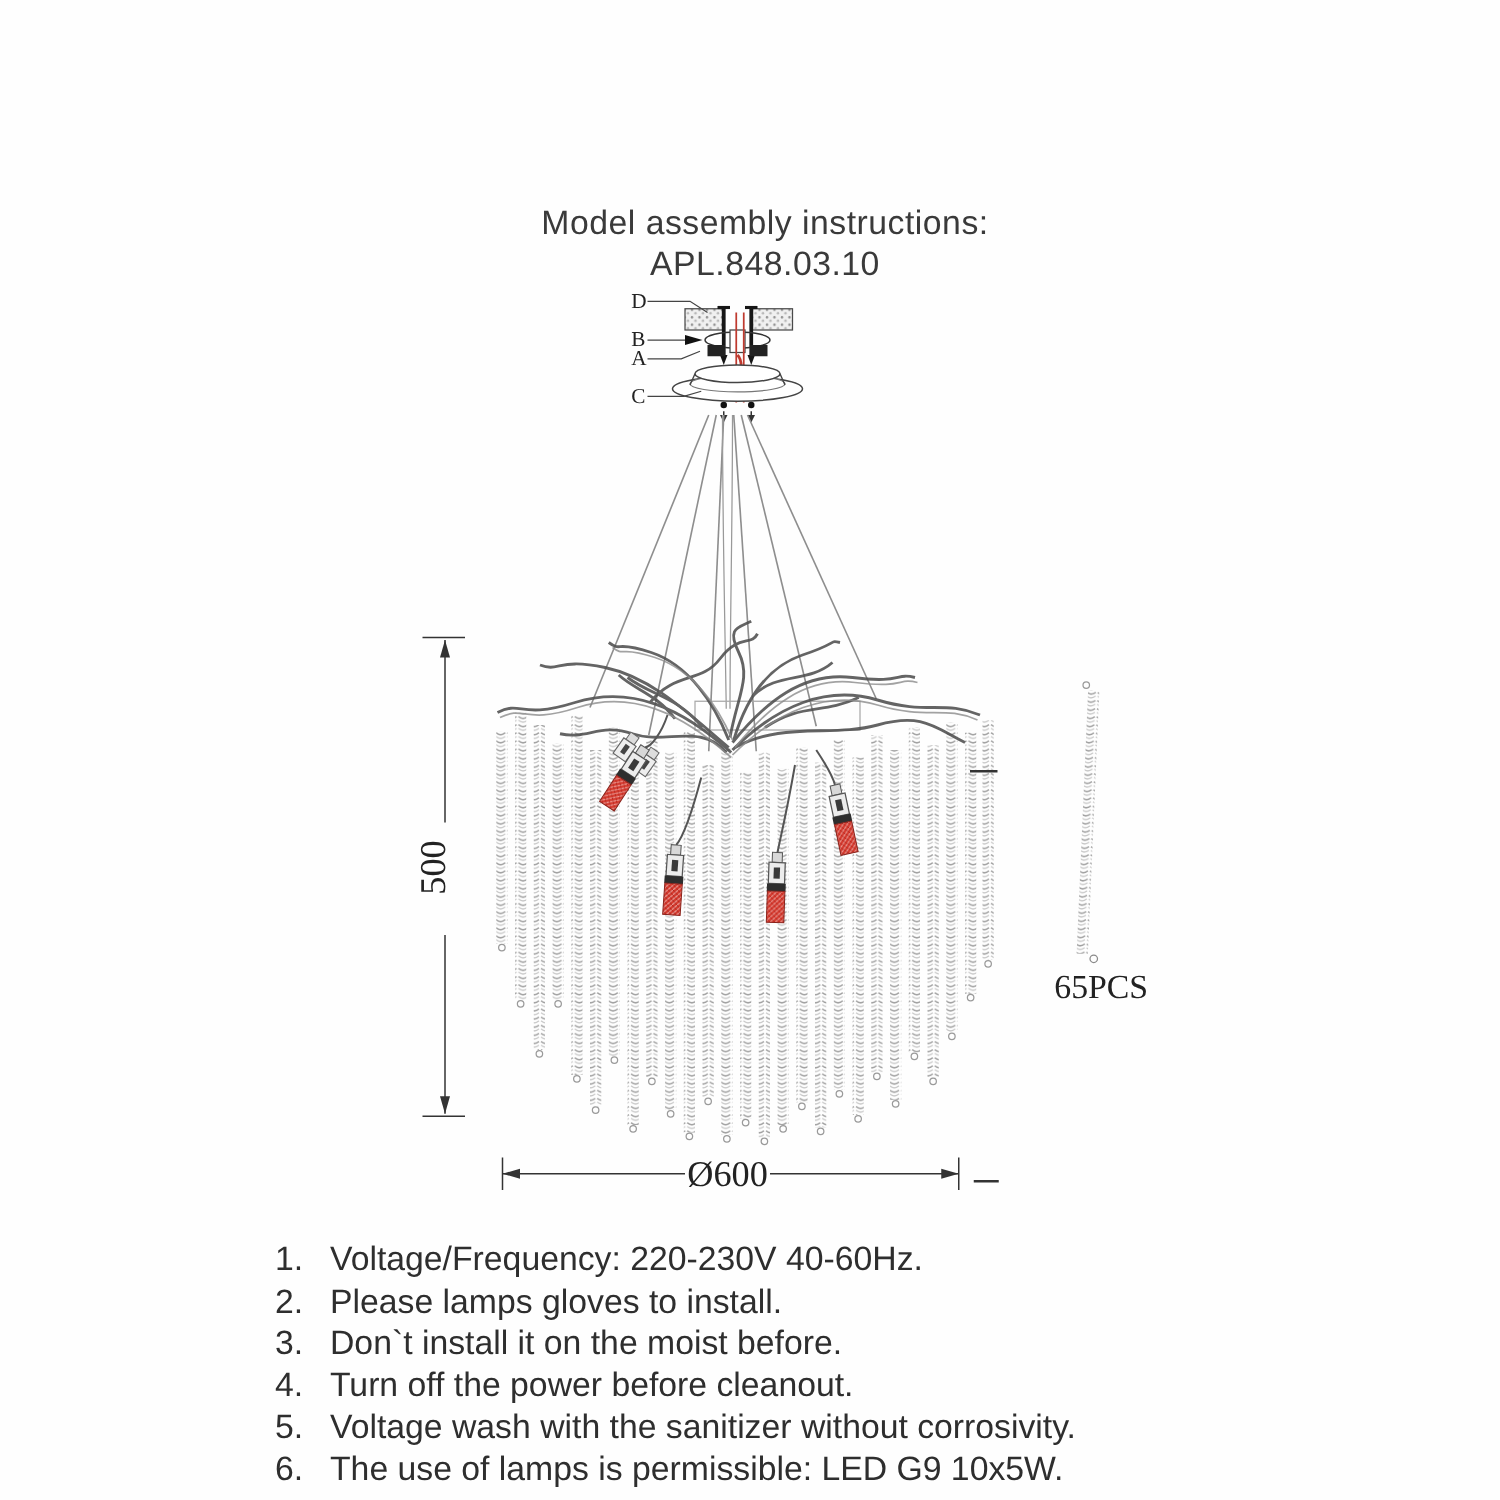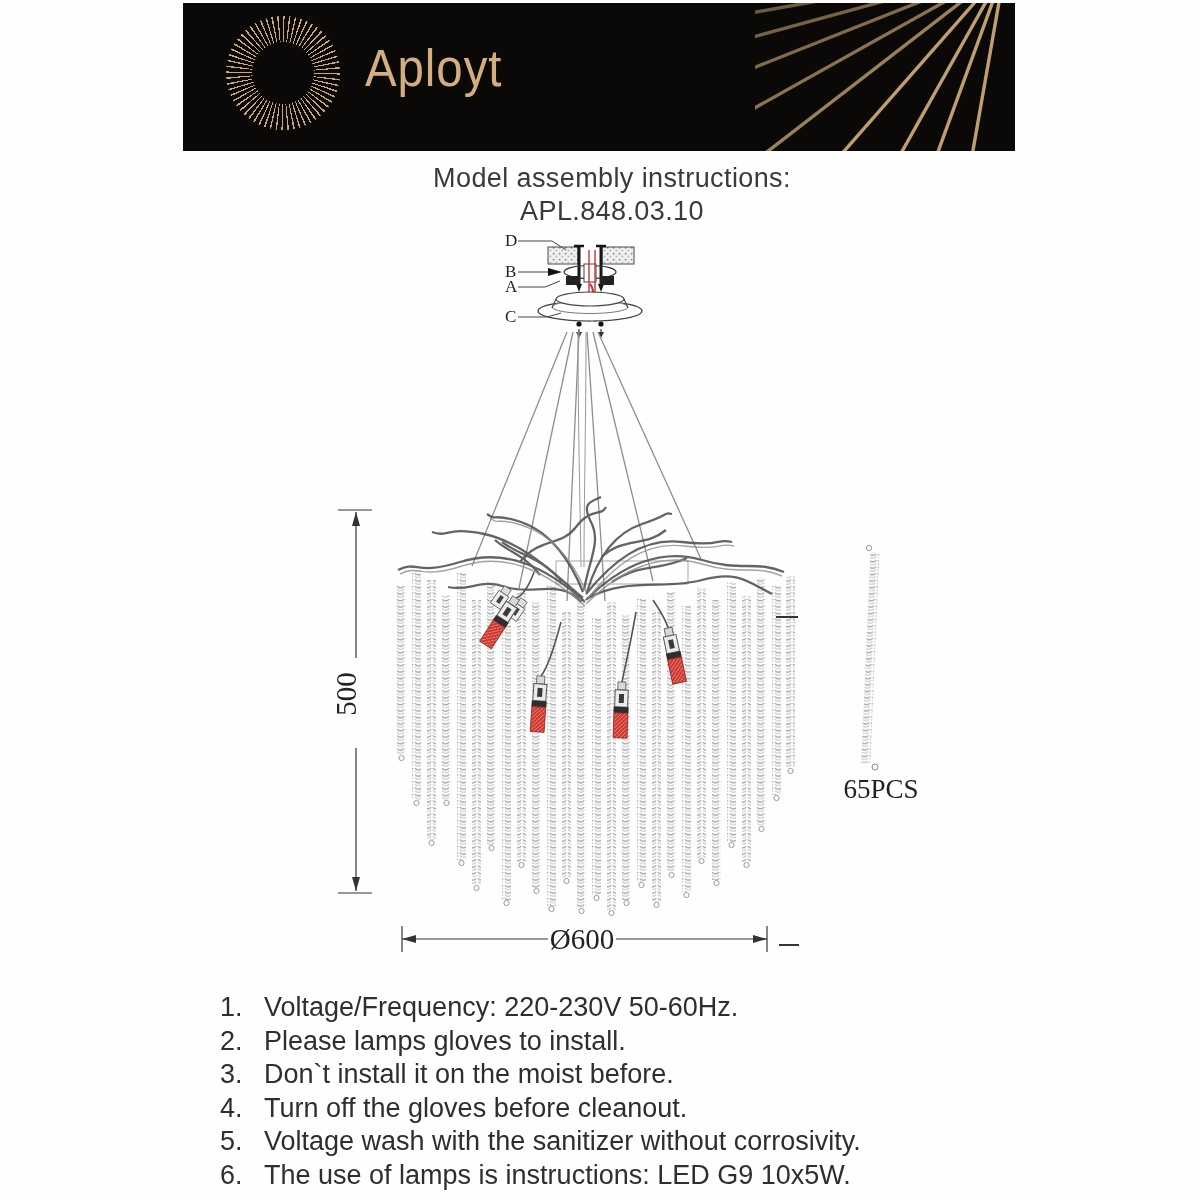--- a/index.html
+++ b/index.html
@@ -25,40 +25,20 @@
                 font-size:27px;line-height:33.5px;}
   .instr-row{display:flex;}
   .instr-num{width:44px;flex:0 0 44px;}
   .instr-txt{flex:1;}
 </style>
 </head>
 <body>
 
 <div class="page">
 
-  <div class="banner">
-    <div class="sunburst"></div>
-    <div class="sunburst-core"></div>
-    <span class="brand">Aployt</span>
-    <svg class="rays" width="260" height="148" viewBox="0 0 260 148">
-      <g stroke="#c9a876" stroke-width="3.4" opacity="0.95">
-        <line x1="250" y1="-35" x2="193" y2="290"></line>
-        <line x1="250" y1="-35" x2="137" y2="275"></line>
-        <line x1="250" y1="-35" x2="90" y2="250"></line>
-        <line x1="250" y1="-35" x2="26" y2="220"></line>
-        <line x1="250" y1="-35" x2="-23" y2="176" opacity=".8"></line>
-        <line x1="250" y1="-35" x2="-63" y2="140" opacity=".7"></line>
-        <line x1="250" y1="-35" x2="-90" y2="100" opacity=".65"></line>
-        <line x1="250" y1="-35" x2="-108" y2="63" opacity=".6"></line>
-        <line x1="250" y1="-35" x2="-118" y2="30" opacity=".55"></line>
-        <line x1="250" y1="-35" x2="-122" y2="6" opacity=".5"></line>
-        <line x1="250" y1="-35" x2="-120" y2="-14" opacity=".45"></line>
-      </g>
-    </svg>
-  </div>
 
   <div class="title">
     <div>Model assembly instructions:</div>
     <div>APL.848.03.10</div>
   </div>
 
   <svg class="drawing" width="1200" height="1200" viewBox="0 0 1200 1200">
     <defs>
       <pattern id="crys" patternUnits="userSpaceOnUse" width="9" height="6.5">
         <path d="M0.8 1.2 Q4.5 4.4 8.2 1.2" stroke="#a0a0a0" stroke-width="1.15" fill="none"></path>
@@ -280,37 +260,37 @@
       <rect x="866" y="552" width="9" height="211" fill="url(#crys)" transform="rotate(2.5 870 655)"></rect>
       <circle cx="869" cy="548" r="2.6" fill="none" stroke="#999"></circle>
       <circle cx="875" cy="767" r="3" fill="none" stroke="#8a8a8a"></circle>
       <text class="cad" x="881" y="798" font-size="27" text-anchor="middle">65PCS</text>
     </g>
   </svg>
 
   <div class="instructions">
     <div class="instr-row">
       <span class="instr-num">1.</span>
-      <span class="instr-txt">Voltage/Frequency: 220-230V 50-60Hz.</span>
+      <span class="instr-txt">Voltage/Frequency: 220-230V 40-60Hz.</span>
     </div>
     <div class="instr-row">
       <span class="instr-num">2.</span>
       <span class="instr-txt">Please lamps gloves to install.</span>
     </div>
     <div class="instr-row">
       <span class="instr-num">3.</span>
       <span class="instr-txt">Don`t install it on the moist before.</span>
     </div>
     <div class="instr-row">
       <span class="instr-num">4.</span>
-      <span class="instr-txt">Turn off the gloves before cleanout.</span>
+      <span class="instr-txt">Turn off the power before cleanout.</span>
     </div>
     <div class="instr-row">
       <span class="instr-num">5.</span>
       <span class="instr-txt">Voltage wash with the sanitizer without corrosivity.</span>
     </div>
     <div class="instr-row">
       <span class="instr-num">6.</span>
-      <span class="instr-txt">The use of lamps is instructions: LED G9 10x5W.</span>
+      <span class="instr-txt">The use of lamps is permissible: LED G9 10x5W.</span>
     </div>
   </div>
 
 </div>
 
 </body></html>

